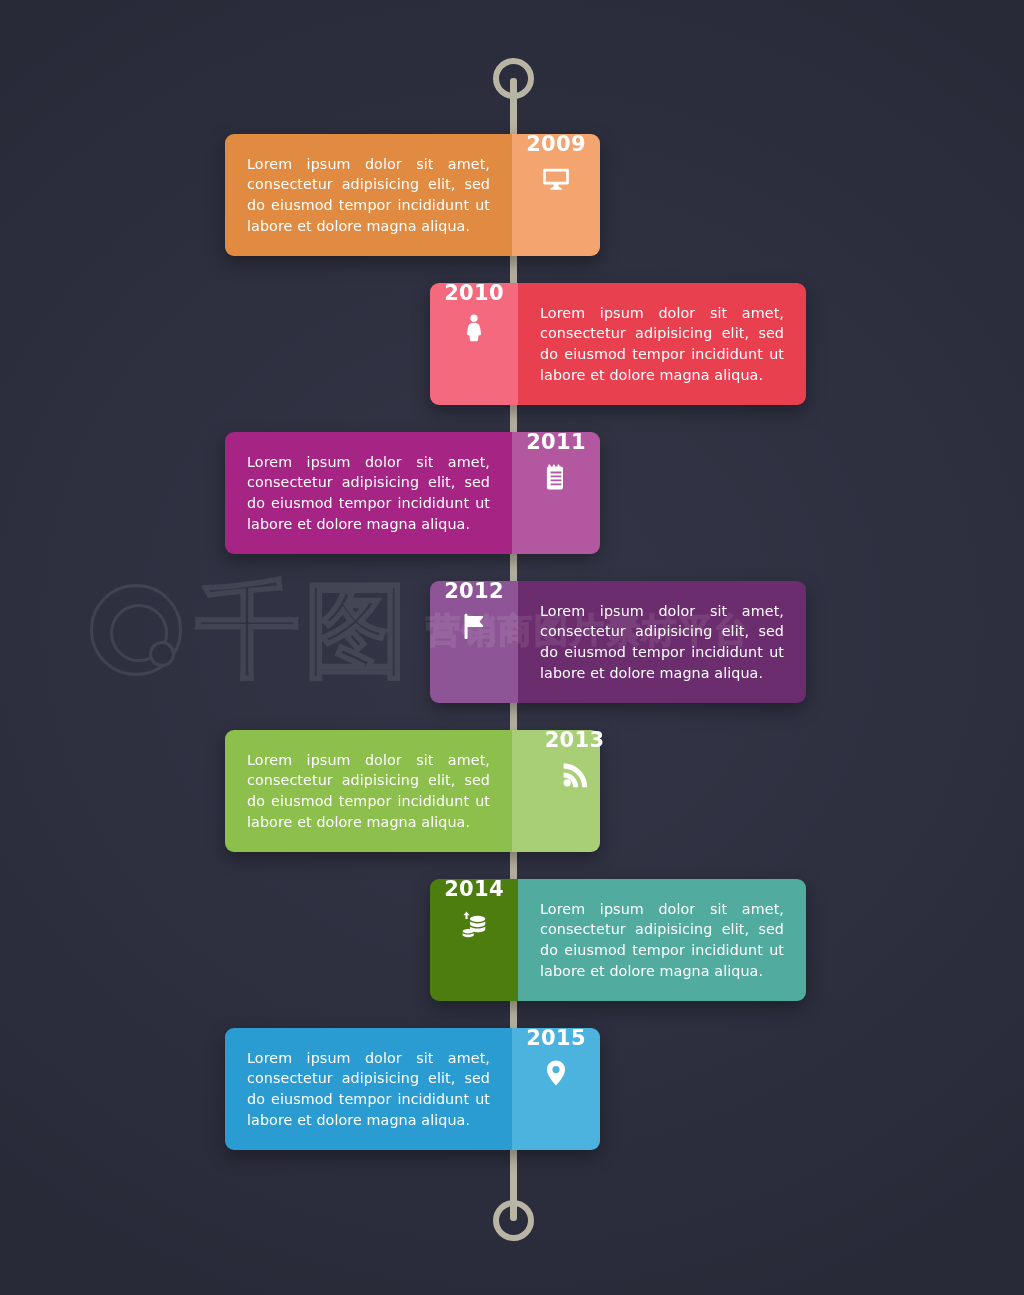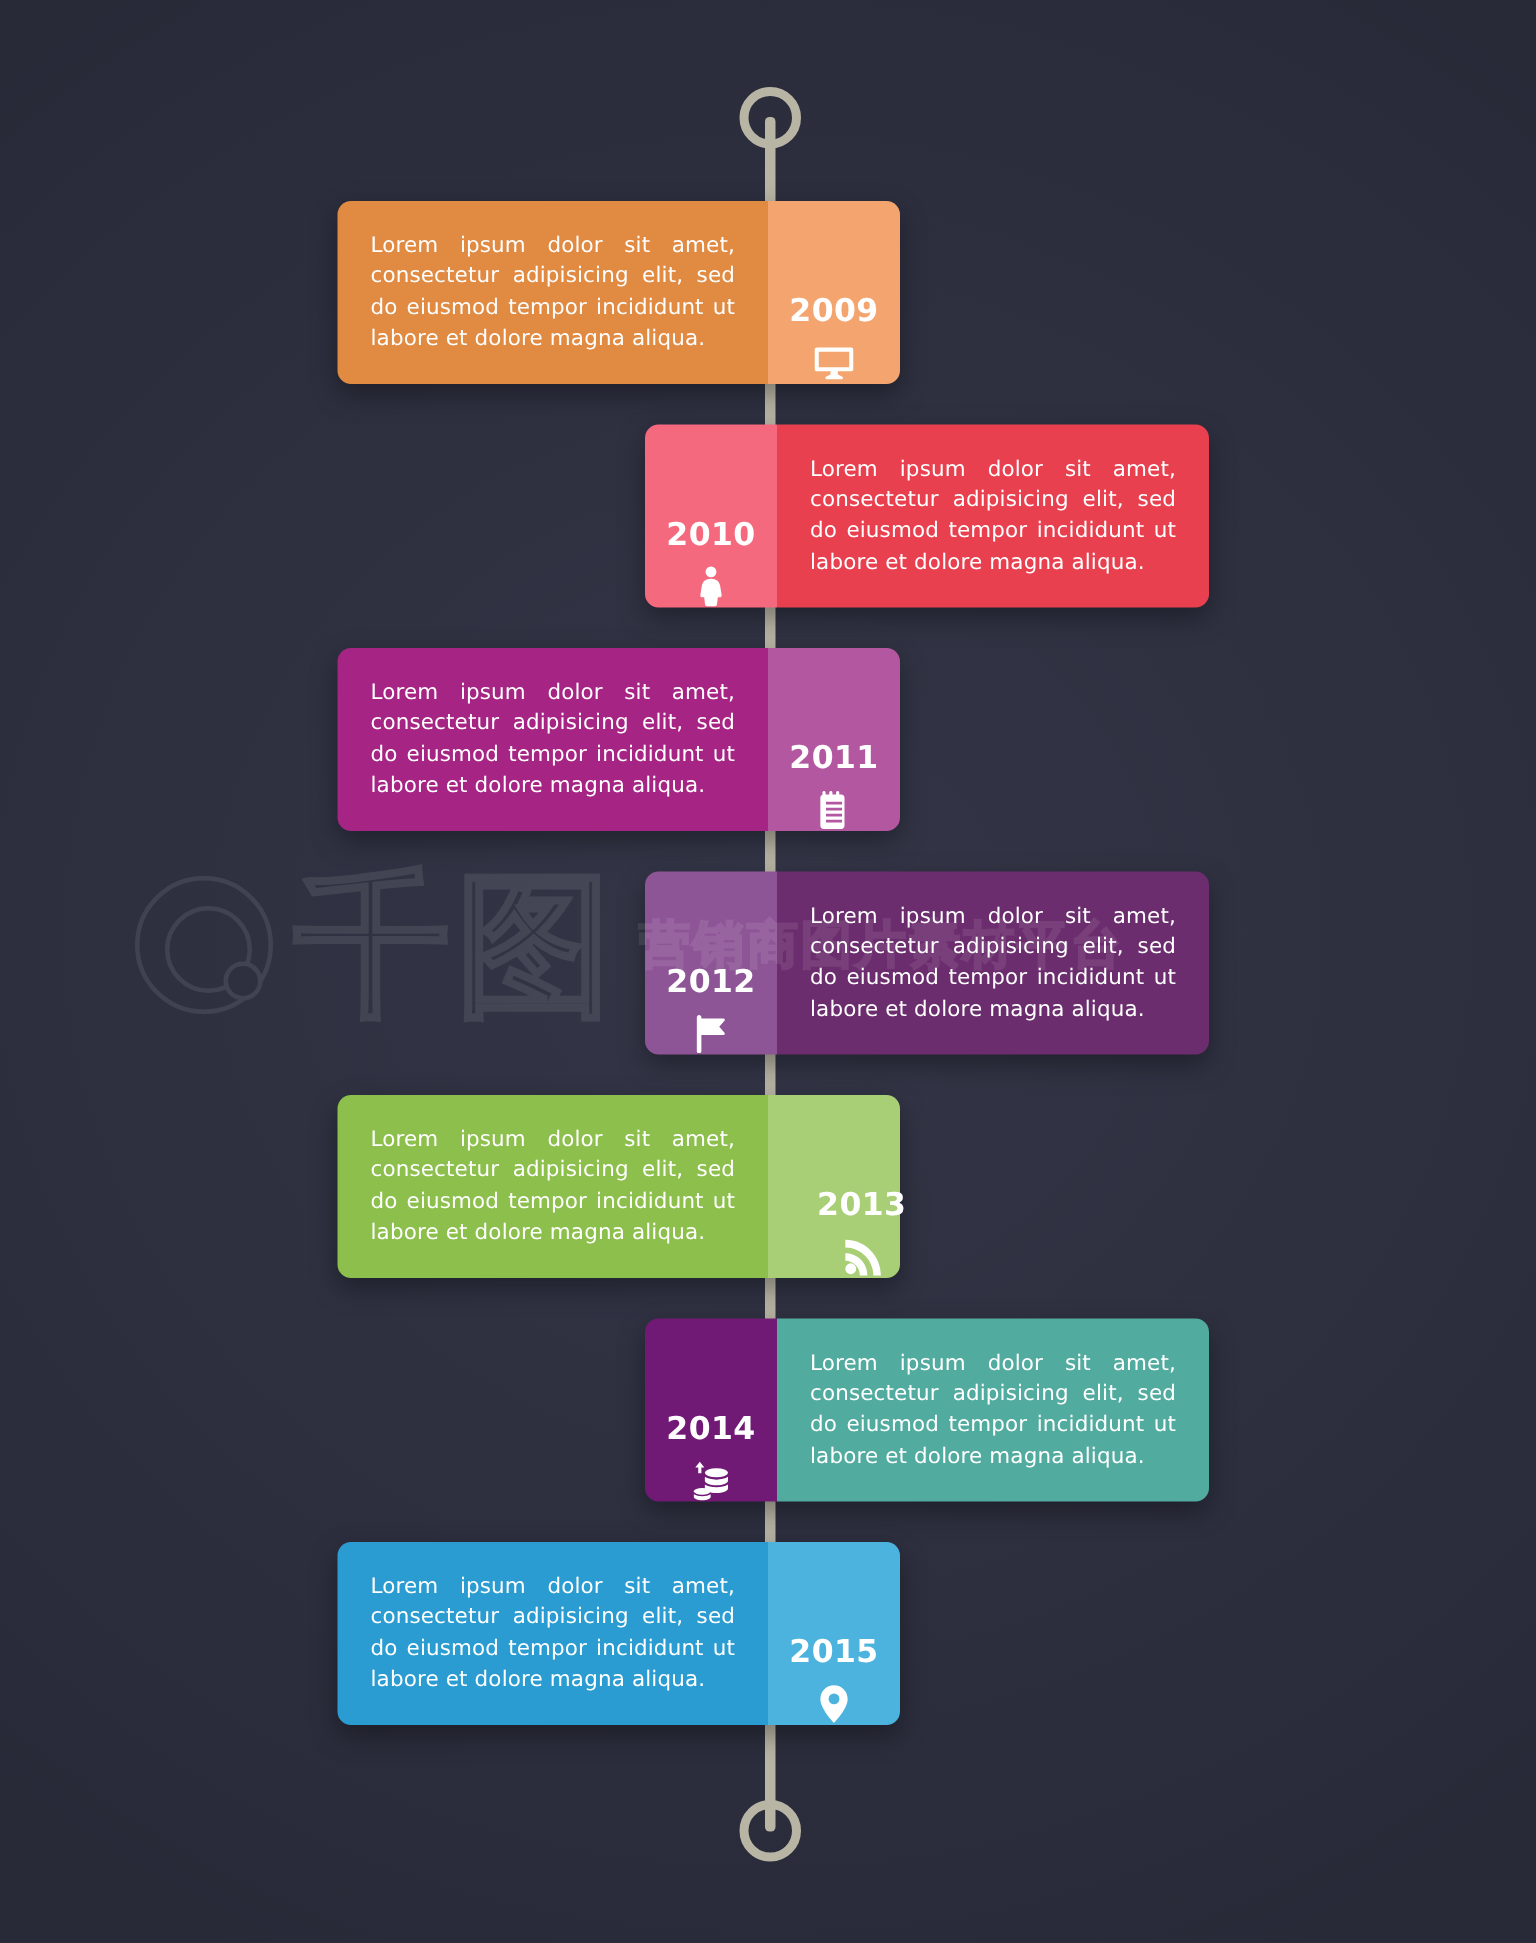--- a/index.html
+++ b/index.html
@@ -115,21 +115,21 @@
   .row.left  .text-panel { order:1; border-radius:9px 0 0 9px; }
   .row.right .year-panel { order:1; border-radius:9px 0 0 9px; }
   .row.right .text-panel { order:2; border-radius:0 9px 9px 0; }
 
   .year-panel {
     width:88px;
     flex:0 0 88px;
     display:flex;
     flex-direction:column;
     align-items:center;
-    justify-content:flex-end;
+    justify-content:flex-start;
     gap:10px;
     color:#fff;
   }
   .year-label {
     font-size:21px;
     font-weight:700;
     letter-spacing:.3px;
     line-height:1;
   }
   .year-icon {
@@ -239,21 +239,21 @@
             <circle cx="5.3" cy="18.7" r="3.1"></circle>
             <path d="M2.2 9.9v4.3c4.6 0 8.3 3.7 8.3 8.3h4.3c0-6.9-5.6-12.6-12.6-12.6zM2.2 2.2v4.3c8.8 0 16 7.2 16 16h4.3c0-11.2-9.1-20.3-20.3-20.3z"></path>
           </svg>
         </div>
       </div>
       <div class="text-panel" style="background: rgb(140, 191, 76);">
         <div class="body-text">Lorem ipsum dolor sit amet, consectetur adipisicing elit, sed do eiusmod tempor incididunt ut labore et dolore magna aliqua.</div>
       </div>
     </div>
     <div class="row right" id="row-5">
-      <div class="year-panel" style="background: #701a75;">
+      <div class="year-panel" style="background: #4d7c0f;">
         <div class="year-label">2014</div>
         <div class="year-icon">
           <svg viewBox="0 0 24 24">
             <ellipse cx="15.1" cy="7.6" rx="6.6" ry="2.6"></ellipse>
             <path d="M8.5 9.9v2.2c0 1.4 3 2.6 6.6 2.6s6.6-1.2 6.6-2.6V9.9c-1.5 1-4 1.6-6.6 1.6s-5.1-.6-6.6-1.6zm0 4.4v2.2c0 1.4 3 2.6 6.6 2.6s6.6-1.2 6.6-2.6v-2.2c-1.5 1-4 1.6-6.6 1.6s-5.1-.6-6.6-1.6z"></path>
             <ellipse cx="7" cy="18.2" rx="4.8" ry="1.9"></ellipse>
             <path d="M2.2 19.9v1.5c0 1 2.2 1.9 4.8 1.9s4.8-.9 4.8-1.9v-1.5c-1.1.7-2.9 1.1-4.8 1.1s-3.7-.4-4.8-1.1z"></path>
             <path d="M5.6 1.3 3 4.6h1.7v3.2h1.8V4.6h1.7L5.6 1.3z"></path>
           </svg>
         </div>

